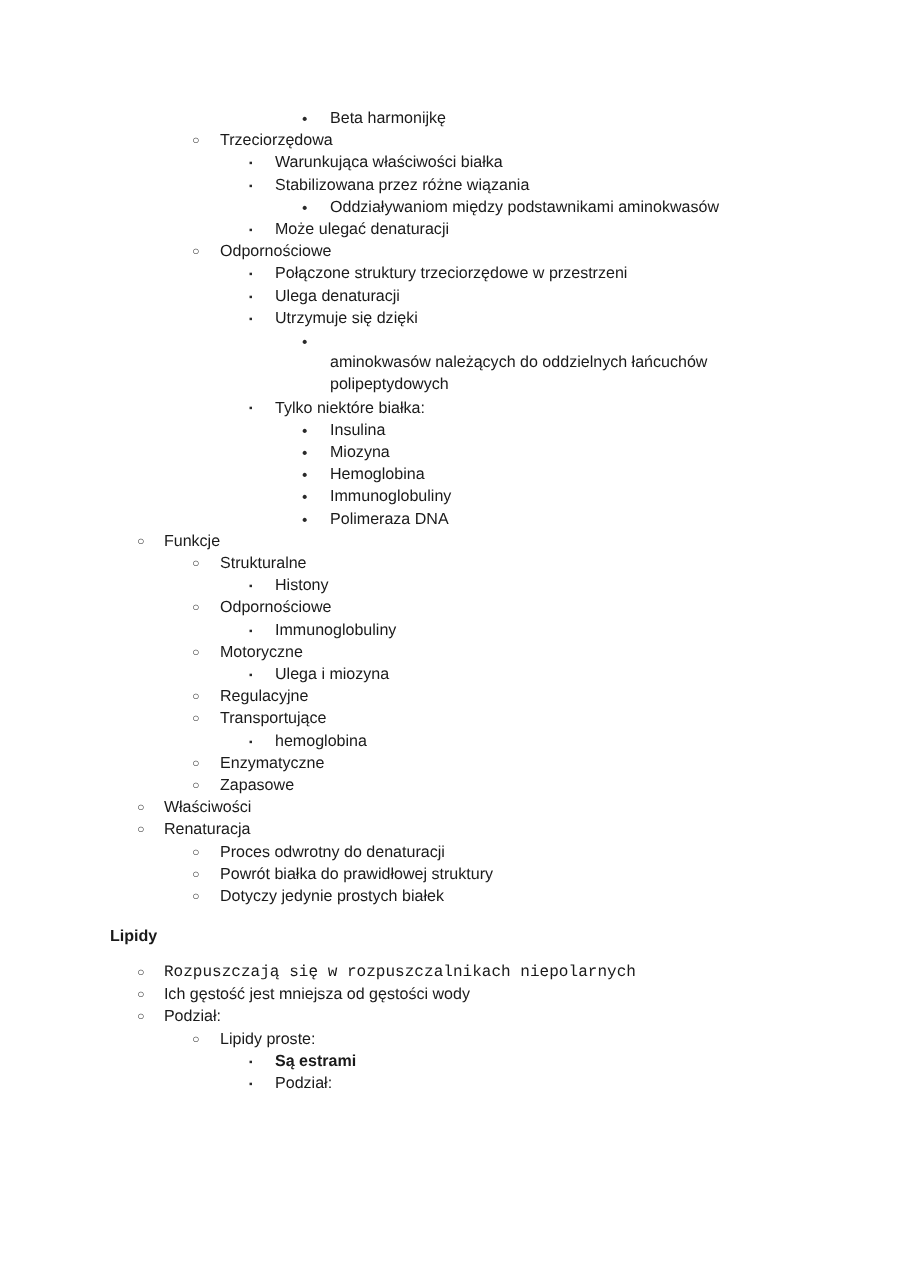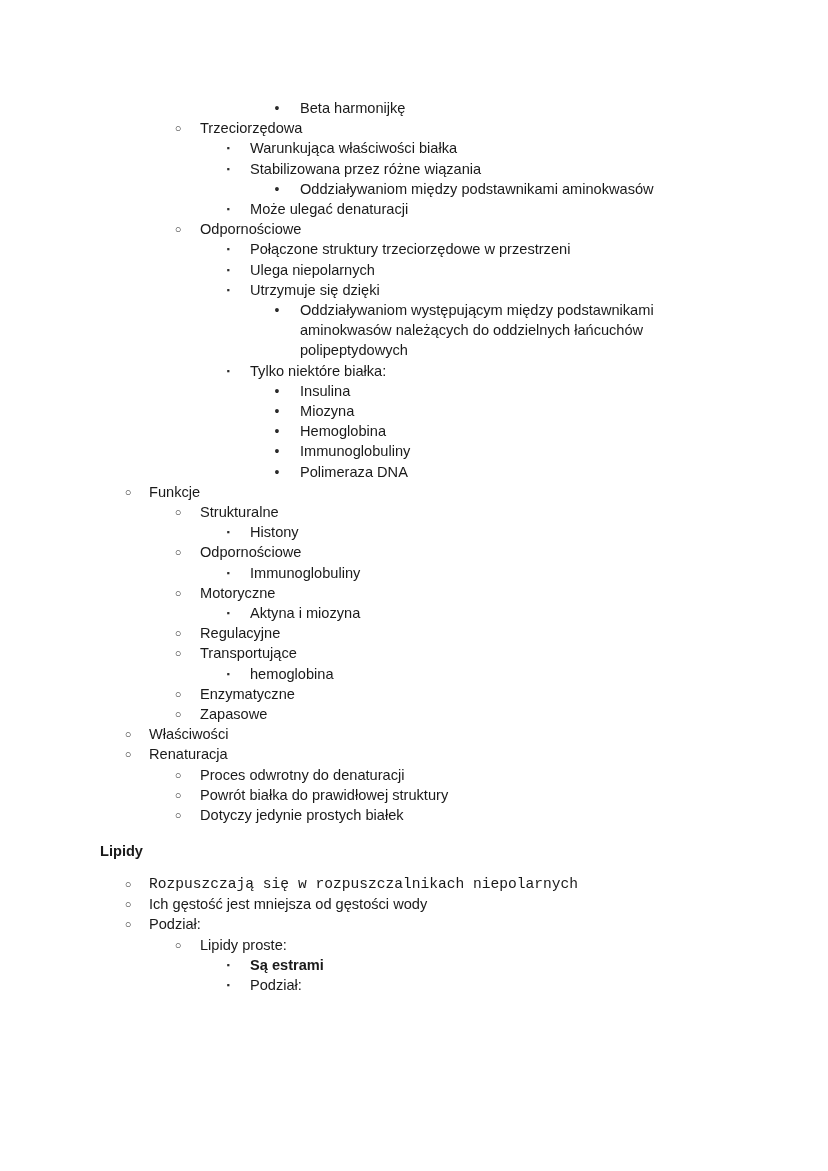--- a/index.html
+++ b/index.html
@@ -92,29 +92,28 @@
       <div class="line" style="top: 219.2px; left: 0px; width: 828px;">
         <span class="bullet b-circle" style="left: 171px;">○</span>
         <span class="txt" style="left: 200px;">Odpornościowe</span>
       </div>
       <div class="line" style="top: 239.4px; left: 0px; width: 828px;">
         <span class="bullet b-square" style="left: 221px;">▪</span>
         <span class="txt" style="left: 250px;">Połączone struktury trzeciorzędowe w przestrzeni</span>
       </div>
       <div class="line" style="top: 259.6px; left: 0px; width: 828px;">
         <span class="bullet b-square" style="left: 221px;">▪</span>
-        <span class="txt" style="left: 250px;">Ulega niepolarnych</span>
+        <span class="txt" style="left: 250px;">Ulega denaturacji</span>
       </div>
       <div class="line" style="top: 279.8px; left: 0px; width: 828px;">
         <span class="bullet b-square" style="left: 221px;">▪</span>
         <span class="txt" style="left: 250px;">Utrzymuje się dzięki</span>
       </div>
       <div class="line" style="top: 300px; left: 0px; width: 828px;">
         <span class="bullet b-dot" style="left: 270px;">•</span>
-        <span class="txt" style="left: 300px;">Oddziaływaniom występującym między podstawnikami</span>
       </div>
       <div class="line" style="top: 320.2px; left: 0px; width: 828px;">
         <span class="txt" style="left: 300px;">aminokwasów należących do oddzielnych łańcuchów</span>
       </div>
       <div class="line" style="top: 340.4px; left: 0px; width: 668px;">
         <span class="txt" style="left: 300px;">polipeptydowych</span>
       </div>
       <div class="line" style="top: 360.6px; left: 0px; width: 828px;">
         <span class="bullet b-square" style="left: 221px;">▪</span>
         <span class="txt" style="left: 250px;">Tylko niektóre białka:</span>
@@ -158,21 +157,21 @@
       <div class="line" style="top: 562.6px; left: 0px; width: 828px;">
         <span class="bullet b-square" style="left: 221px;">▪</span>
         <span class="txt" style="left: 250px;">Immunoglobuliny</span>
       </div>
       <div class="line" style="top: 582.8px; left: 0px; width: 828px;">
         <span class="bullet b-circle" style="left: 171px;">○</span>
         <span class="txt" style="left: 200px;">Motoryczne</span>
       </div>
       <div class="line" style="top: 603px; left: 0px; width: 828px;">
         <span class="bullet b-square" style="left: 221px;">▪</span>
-        <span class="txt" style="left: 250px;">Aktyna i miozyna</span>
+        <span class="txt" style="left: 250px;">Ulega i miozyna</span>
       </div>
       <div class="line" style="top: 623.2px; left: 0px; width: 828px;">
         <span class="bullet b-circle" style="left: 171px;">○</span>
         <span class="txt" style="left: 200px;">Regulacyjne</span>
       </div>
       <div class="line" style="top: 643.4px; left: 0px; width: 828px;">
         <span class="bullet b-circle" style="left: 171px;">○</span>
         <span class="txt" style="left: 200px;">Transportujące</span>
       </div>
       <div class="line" style="top: 663.6px; left: 0px; width: 828px;">

